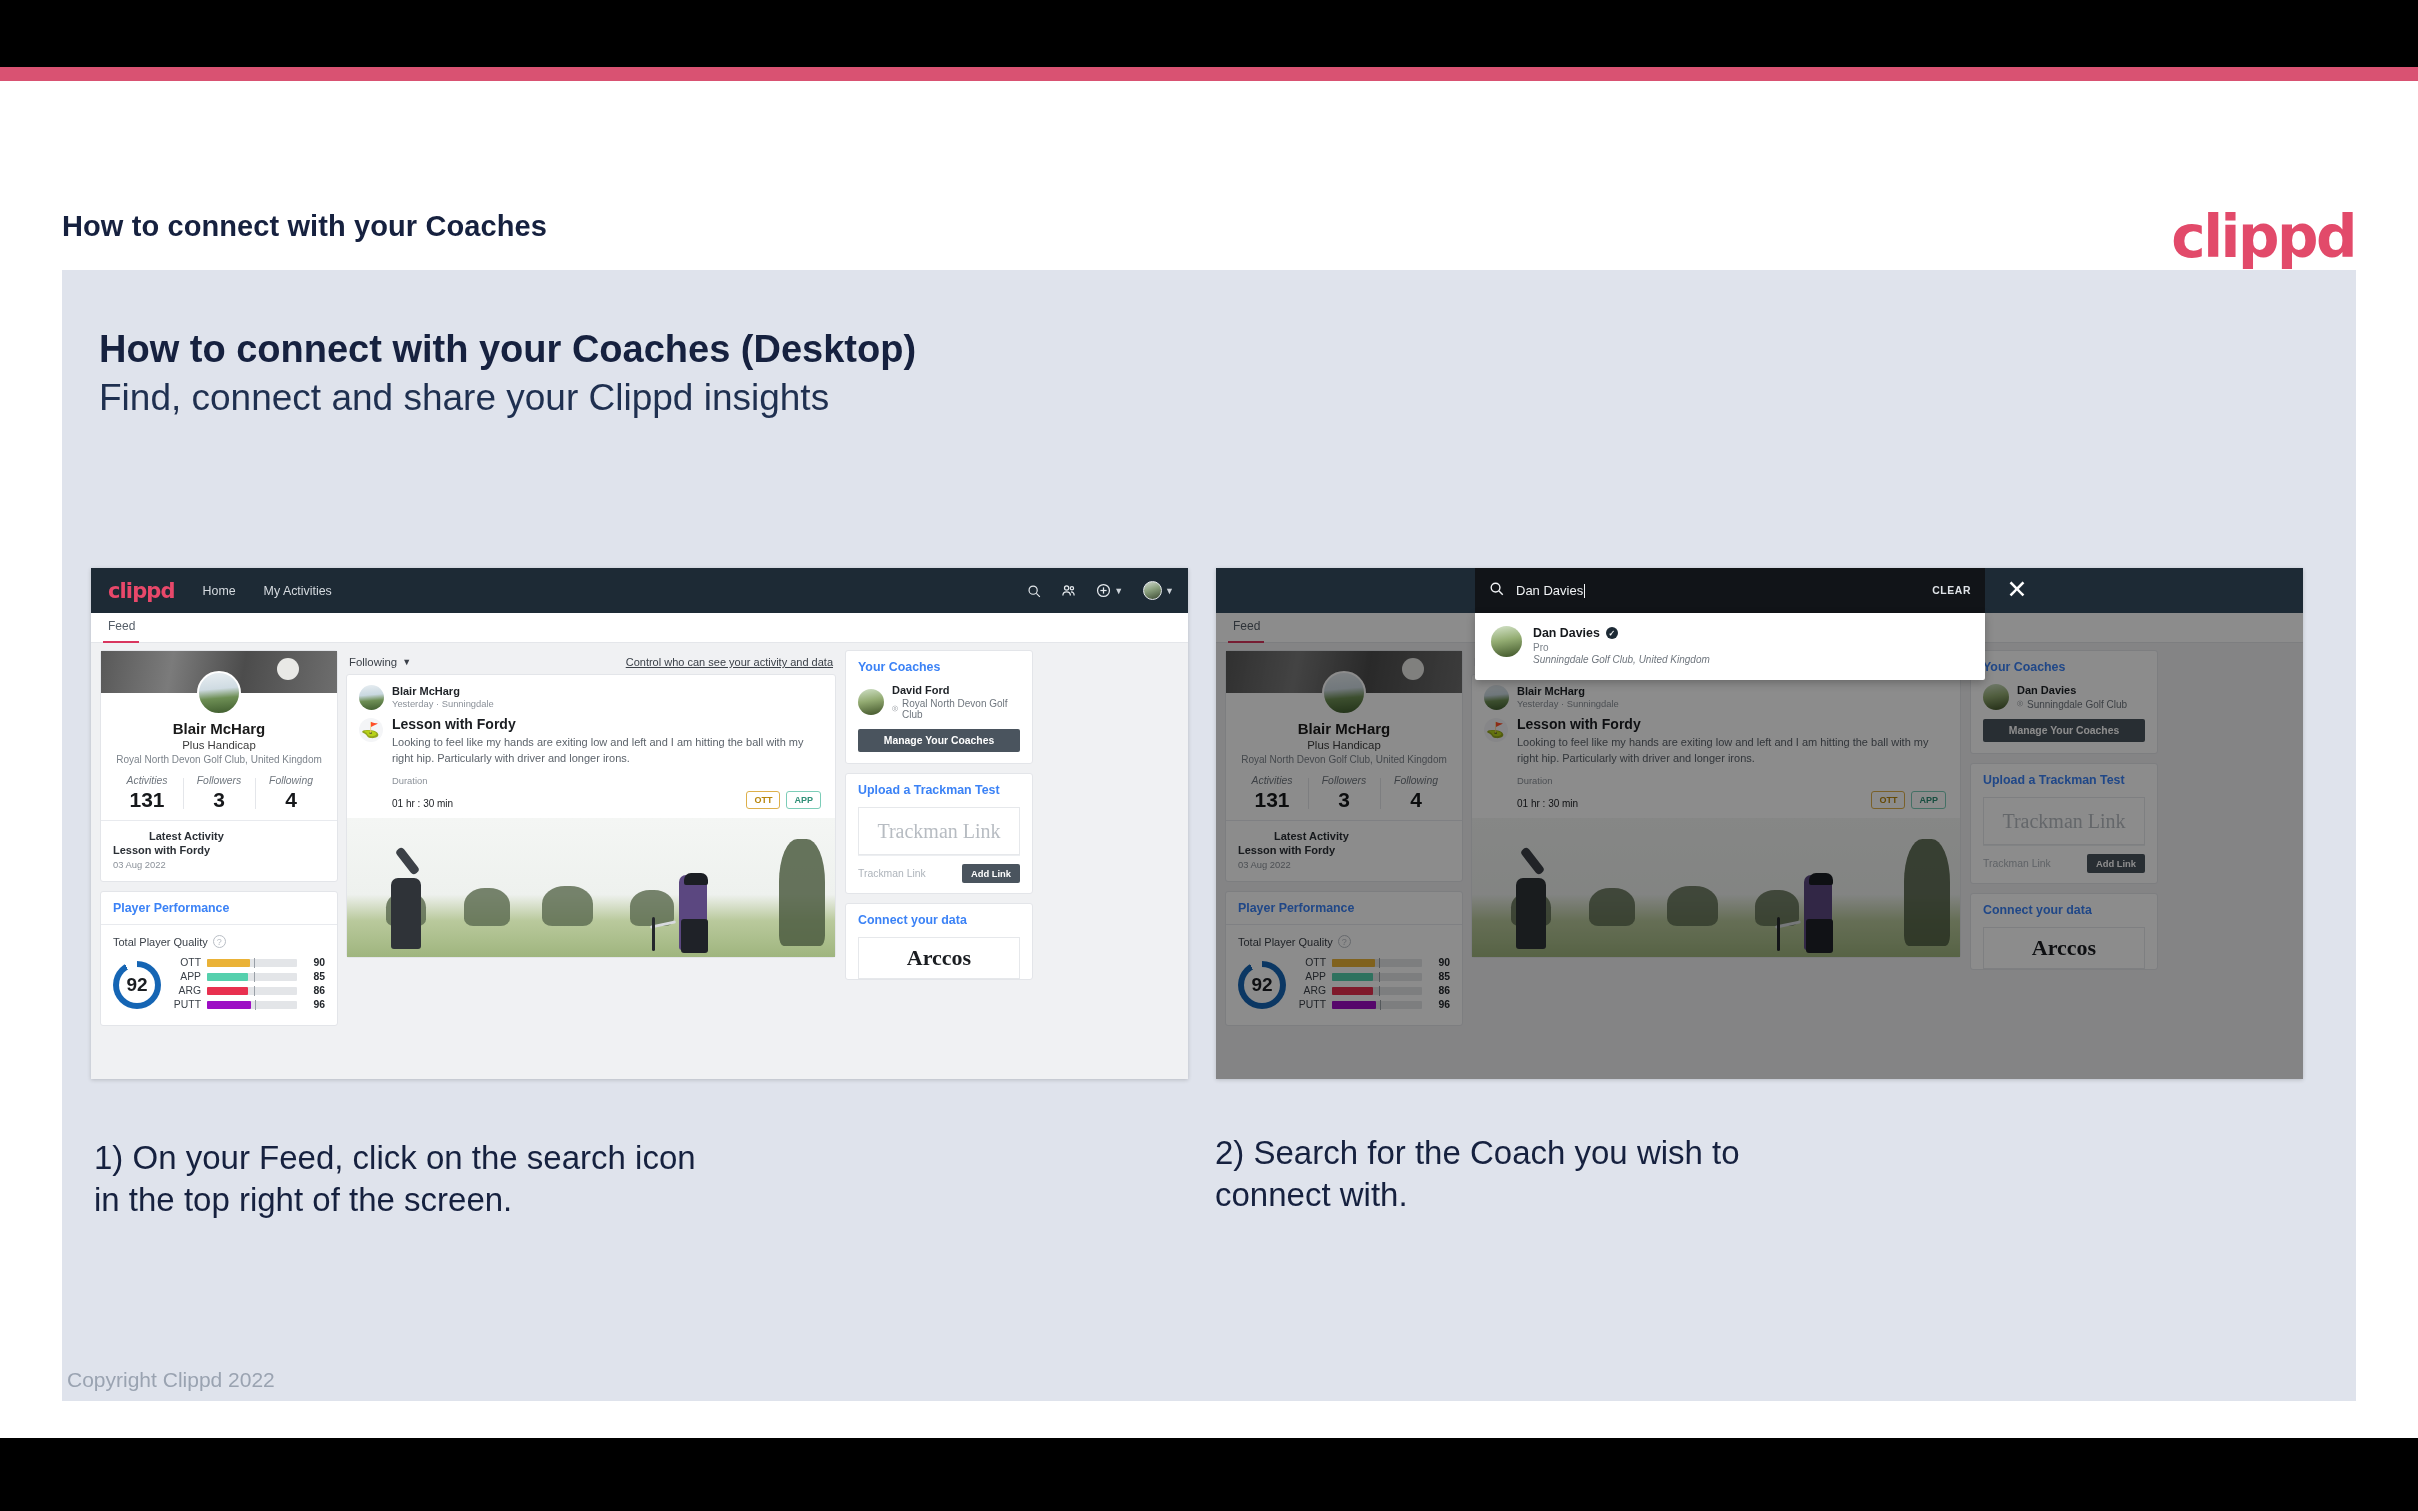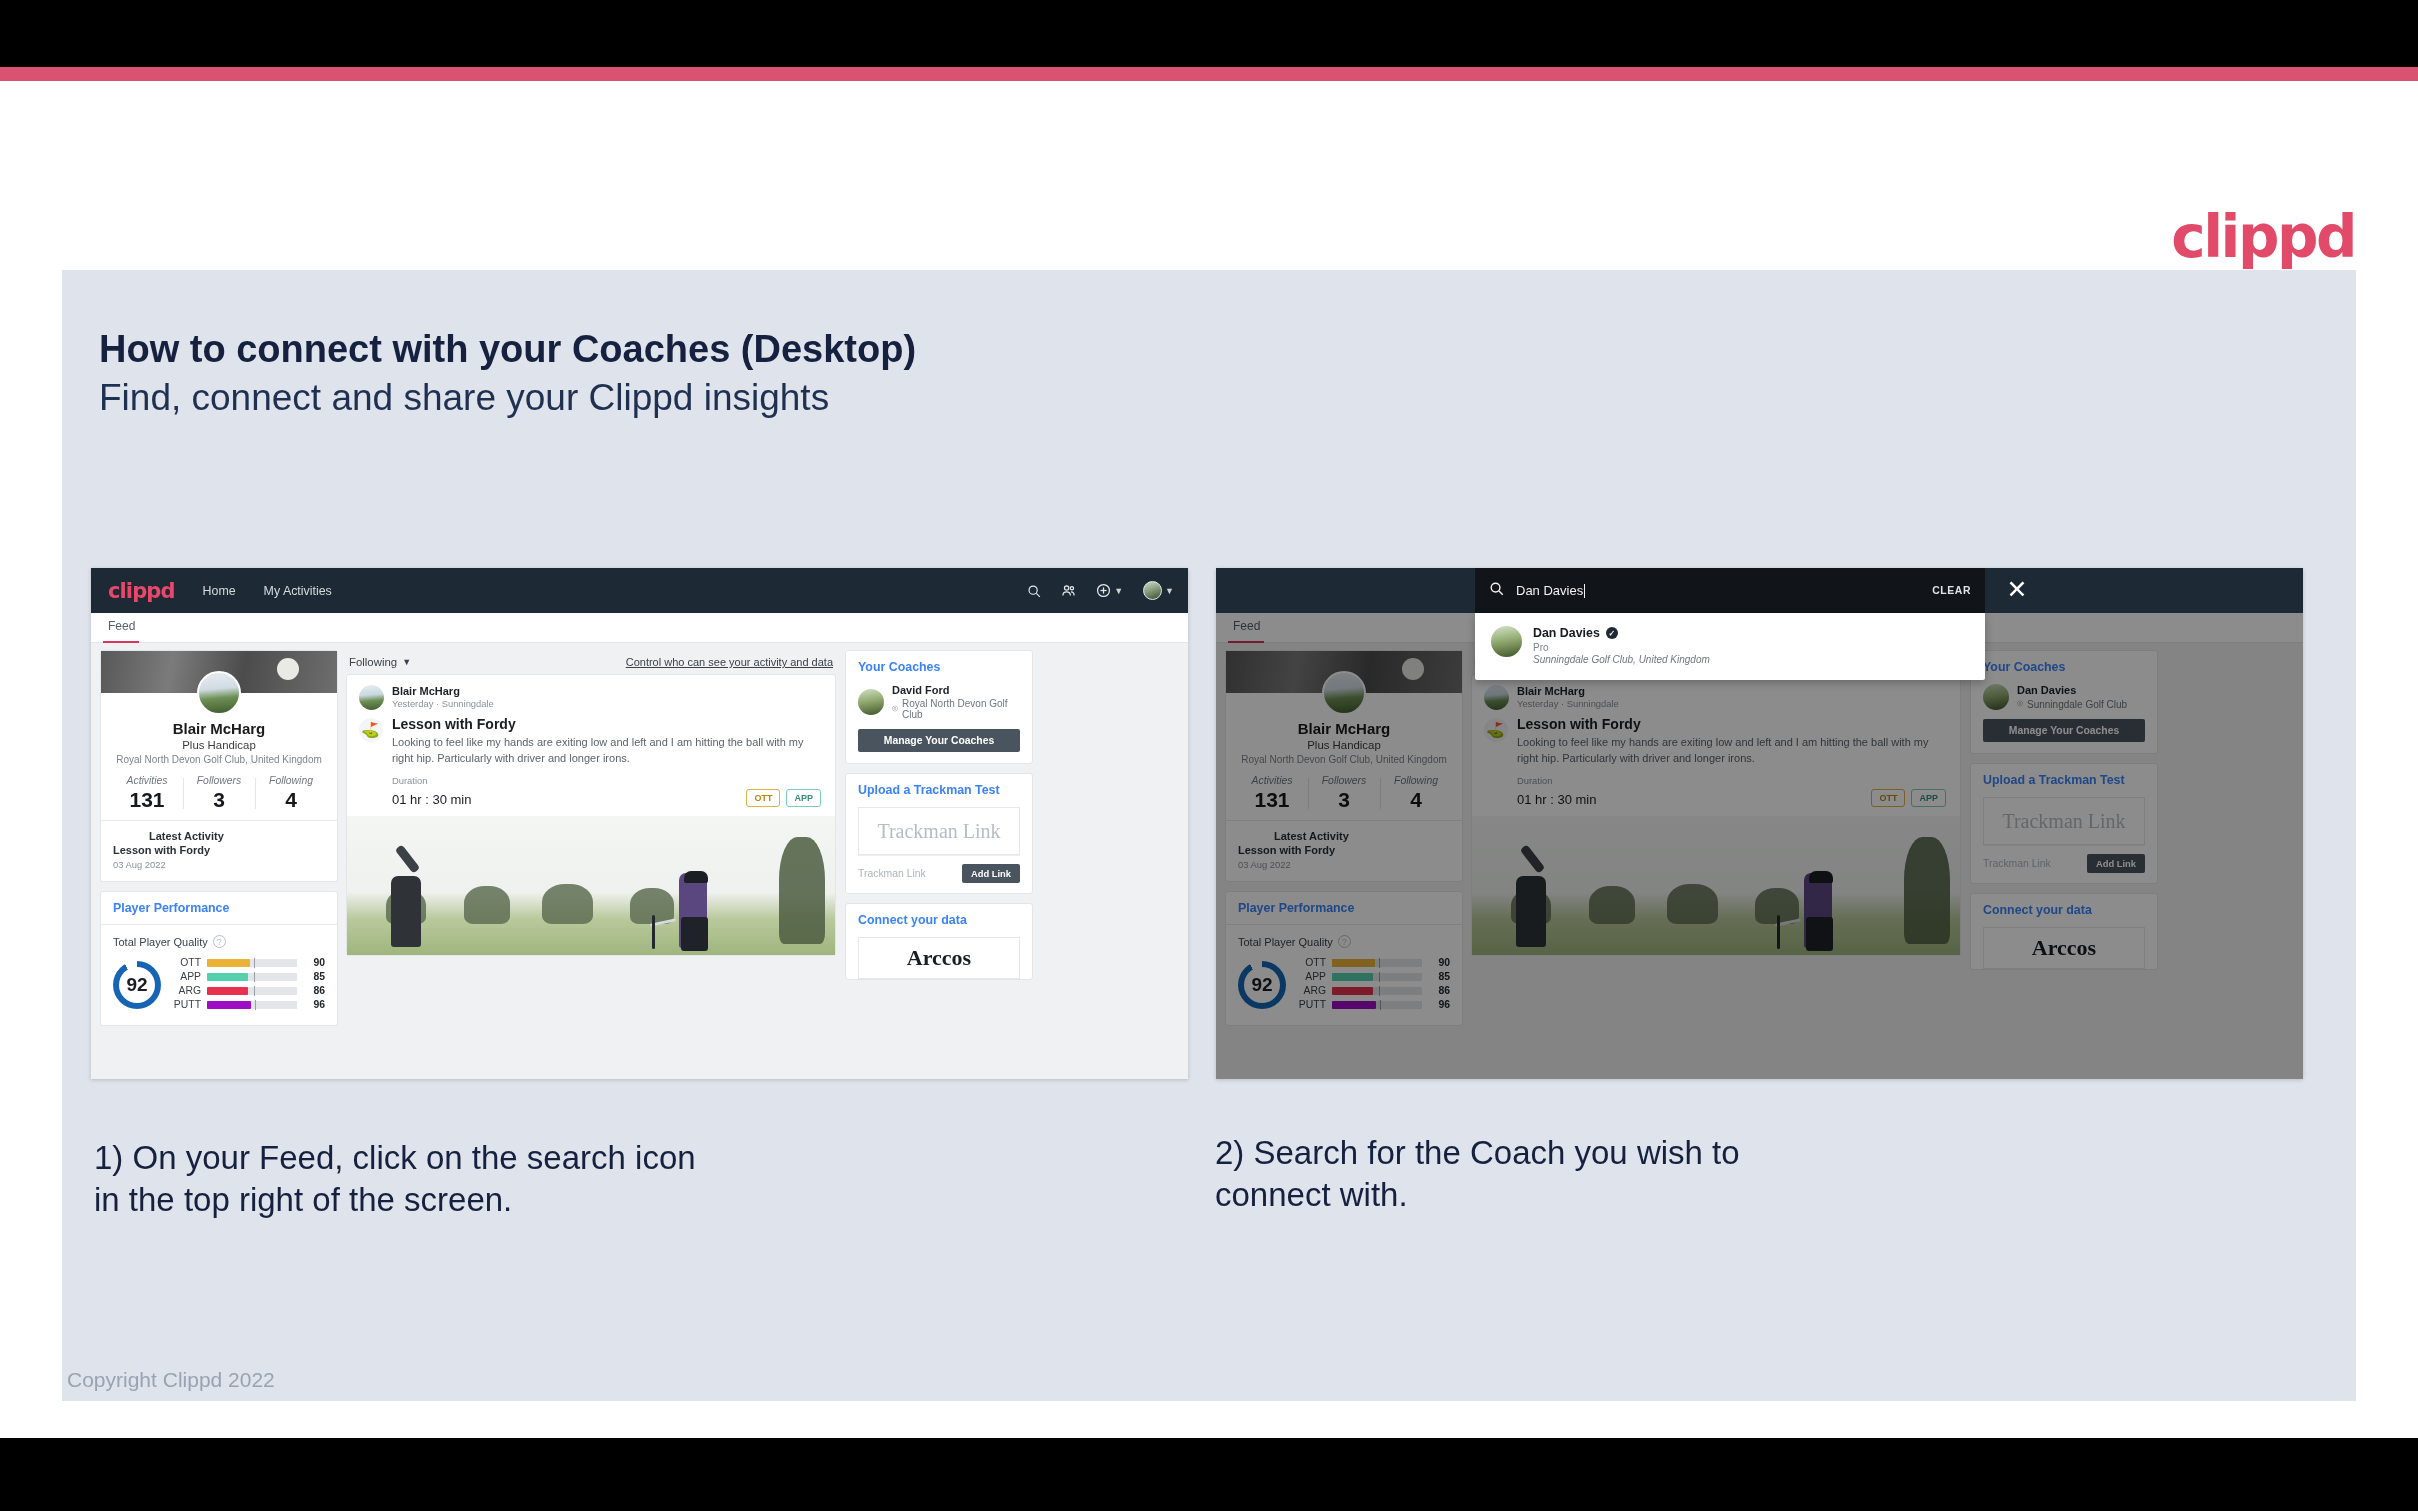--- a/index.html
+++ b/index.html
@@ -177,21 +177,21 @@
   .post-body { padding:6px 12px 0 45px; position:relative; }
   .swing-icon {
     position:absolute; left:12px; top:8px; width:24px; height:24px; border-radius:50%;
     background:#f4f5f7; color:#b6bbc2; font-size:15px; display:flex;
     align-items:center; justify-content:center;
   }
   .post-title { font-size:14px; font-weight:700; color:#1a1d21; }
   .post-text { font-size:11px; color:#5c636b; line-height:1.45; margin-top:3px; }
   .dur-row { display:flex; align-items:flex-end; margin-top:8px; }
   .dur-lab { font-size:9.4px; color:#8b9199; }
-  .dur-val { font-size:13px; color:#1a1d21; margin-top:6px; }
+  .dur-val { font-size:10px; color:#1a1d21; margin-top:12px; }
   .tags { margin-left:auto; display:flex; gap:6px; padding-right:2px; }
   .tag {
     font-size:9px; font-weight:700; padding:3px 7px; border-radius:3px; background:#fff;
   }
   .tag-ott { color:#b8860b; border:1px solid #ddb04b; }
   .tag-app { color:#2f8f77; border:1px solid #7ccdb8; }
   .post-photo {
     margin-top:9px; height:139px;
     background:
       linear-gradient(to bottom,#f4f6f4 0%,#eef1ee 55%,#b9c99c 74%,#9fb57e 100%);
@@ -266,20 +266,21 @@
   .result-club { font-size:10px; color:#6f767e; margin-top:1px;font-style:italic; }
 </style>
 </head>
 <body>
 
 <div class="top-black"></div>
 <div class="top-accent"></div>
 <div class="bottom-black"></div>
 
 <div class="slide-header">
+  <div class="header-title">How to connect with your Coaches</div>
   <div class="brand-logo">clippd</div>
   <div class="header-rule"></div>
 </div>
 
 <div class="content-panel"></div>
 <div class="main-title">How to connect with your Coaches (Desktop)</div>
 <div class="main-sub">Find, connect and share your Clippd insights</div>
 
 <div class="caption" id="cap1">1) On your Feed, click on the search icon in the top right of the screen.</div>
 <div class="caption" id="cap2">2) Search for the Coach you wish to connect with.</div>

